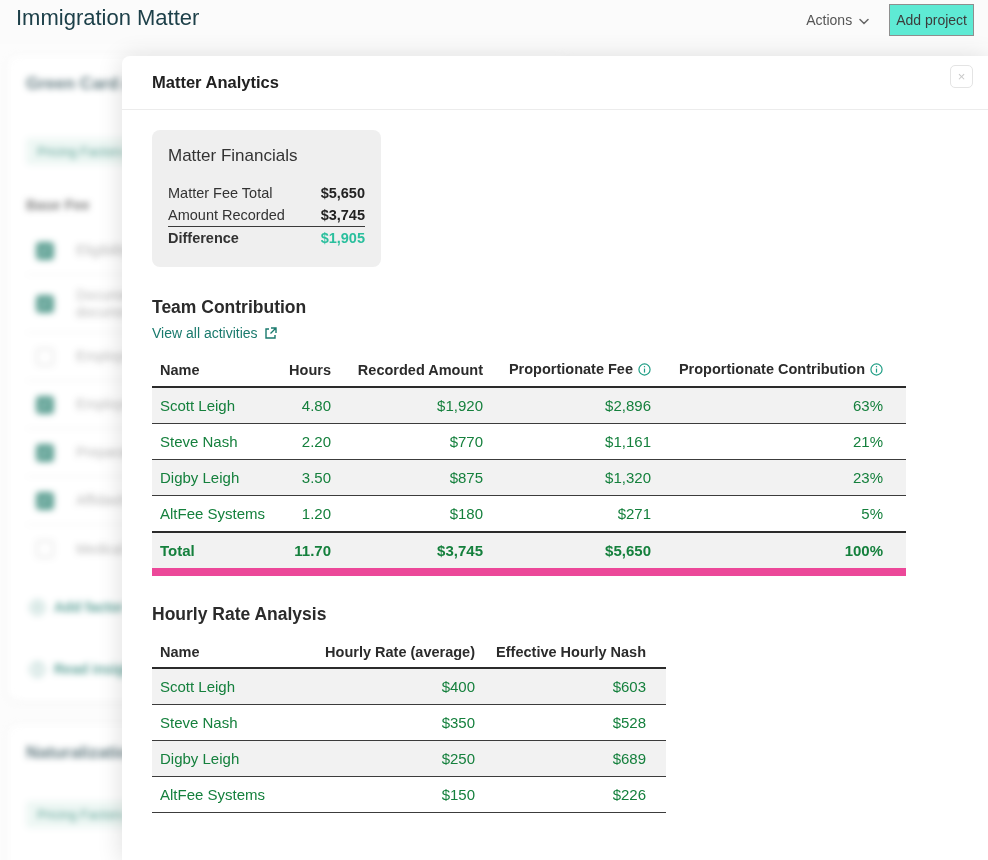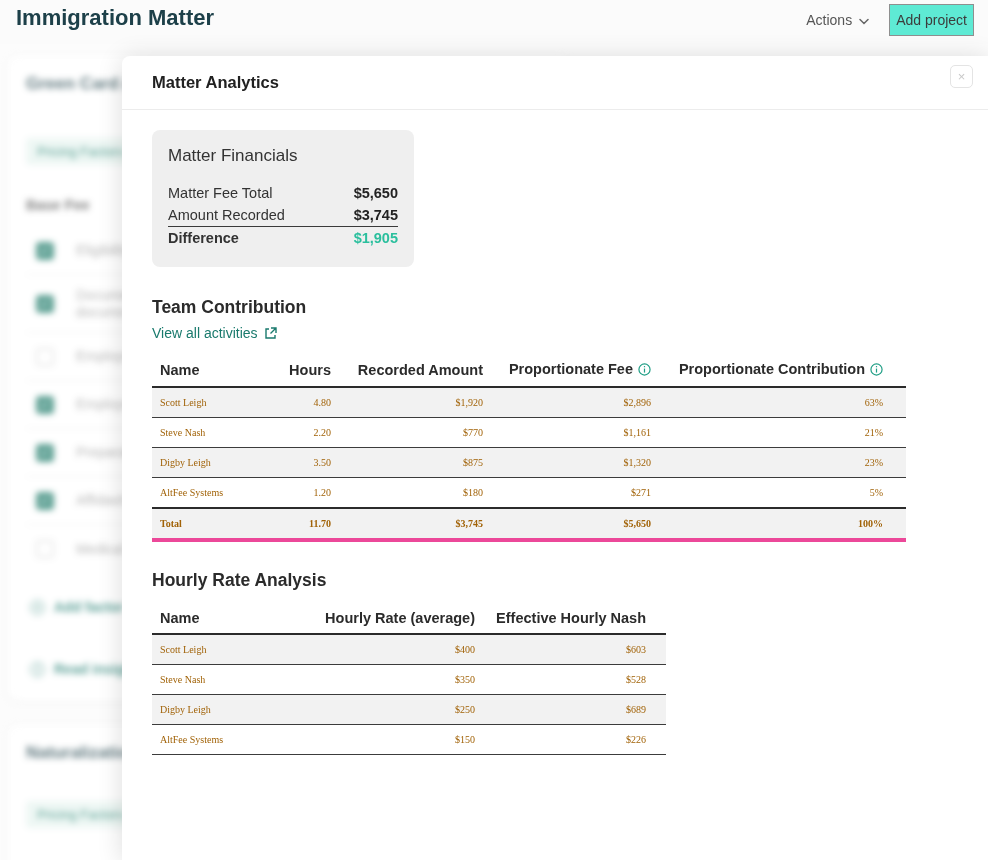--- a/index.html
+++ b/index.html
@@ -5,21 +5,21 @@
   :root{
     --accent:#2abf9d; --link:#1a7a6d; --title:#1d4049; --checkbox:#1c7a68;
     --badge-bg:#e7f4f0; --badge-fg:#177a68; --stripe:#f2f2f2; --card-bg:#efefef;
   }
   *{box-sizing:border-box;}
   html,body{margin:0;padding:0;}
   body{width:988px;height:860px;position:relative;overflow:hidden;background:#fbfbfb;
        font-family:"Liberation Sans",sans-serif;color:#2b2b2b;}
 
   
-  .page-title{position:absolute;left:16px;top:5px;font-size:22px;font-weight:700;color:var(--title);}
+  .page-title{position:absolute;left:16px;top:5px;font-size:22px;font-weight:400;color:var(--title);}
   .header-right{position:absolute;right:14px;top:4px;display:flex;align-items:center;gap:20px;}
   .actions{display:flex;align-items:center;gap:7px;color:#555;font-size:14px;cursor:pointer;}
   .add-project{background:#5eead4;border:1px solid #8f8f8f;border-radius:0;padding:7px 6px;
                font-size:14px;color:#3c3c3c;cursor:pointer;font-family:inherit;}
 
   
   .bg-layer{position:absolute;left:0;top:44px;right:0;bottom:0;filter:blur(3px);}
   .bg-card{position:absolute;left:8px;width:562px;background:#fff;border-radius:10px;
            box-shadow:0 1px 5px rgba(0,0,0,.08);padding:0 18px;overflow:hidden;}
   #bg-card-1{top:12px;height:645px;}
@@ -52,45 +52,45 @@
   .modal-header{height:54px;border-bottom:1px solid #ececec;display:flex;align-items:center;
                 padding-left:30px;position:relative;}
   .modal-title{font-size:16.5px;font-weight:600;color:#212121;}
   .modal-close{position:absolute;right:15px;top:9px;width:23px;height:23px;border:1px solid #e4e4e4;
                border-radius:5px;background:#fff;color:#c8c8c8;font-size:13px;line-height:1;
                display:flex;align-items:center;justify-content:center;cursor:pointer;font-family:inherit;padding:0;}
   .modal-body{padding:20px 30px 0;}
 
   .summary-row{display:flex;gap:28px;}
   .summary-card{background:var(--card-bg);border-radius:8px;padding:16px 16px 18px;}
-  #financials-card{width:262px;}
+  #financials-card{width:229px;}
   #efficiency-card{width:312px;}
   .summary-title{font-size:17px;font-weight:500;color:#333;margin-bottom:16px;}
   .kv-row{display:flex;justify-content:space-between;font-size:14.5px;line-height:22px;color:#333;}
   .kv-row .val{font-weight:700;color:#222;}
   .kv-row.underlined{border-bottom:1px solid #3a3a3a;}
   .kv-row.bold-label .lbl{font-weight:700;}
   .val.green{color:var(--accent);}
 
   .section-heading{font-size:17.5px;font-weight:600;color:#2b2b2b;margin-top:30px;}
   .view-link{margin-top:7px;display:inline-flex;align-items:center;gap:6px;color:var(--link);
              font-size:14px;cursor:pointer;}
   .view-link svg{display:block;}
 
   table{border-collapse:collapse;table-layout:fixed;margin-top:12px;}
   #team-table{width:754px;}
   #hourly-table{width:514px;}
   th{font-size:14.5px;font-weight:700;color:#2b2b2b;padding:7px 0;border-bottom:2px solid #2b2b2b;
      text-align:right;white-space:nowrap;}
   th.name,td.name{text-align:left;padding-left:8px;}
-  td{font-size:10px;color:#a16207;padding:9px 0;border-bottom:1px solid #3c3c3c;text-align:right;
-     white-space:nowrap;font-family:Liberation Serif, serif;}
+  td{font-size:15px;color:#15803d;padding:9px 0;border-bottom:1px solid #3c3c3c;text-align:right;
+     white-space:nowrap;}
   tr.stripe td{background:var(--stripe);}
   tr.total-row td{font-weight:700;background:var(--stripe);border-top:2px solid #2b2b2b;
-                  border-bottom:4px solid #ec4899;margin-left:16px;}
+                  border-bottom:8px solid #ec4899;margin-left:16px;}
   #team-table th:last-child,#team-table td:last-child{padding-right:23px;}
   #hourly-table th:last-child,#hourly-table td:last-child{padding-right:20px;}
   .info-icon{color:#1f9e85;margin-left:5px;vertical-align:-2px;cursor:pointer;}
 </style>
 </head>
 <body>
 
 <div class="page-title">Immigration Matter</div>
 <div class="header-right">
   <div class="actions">

